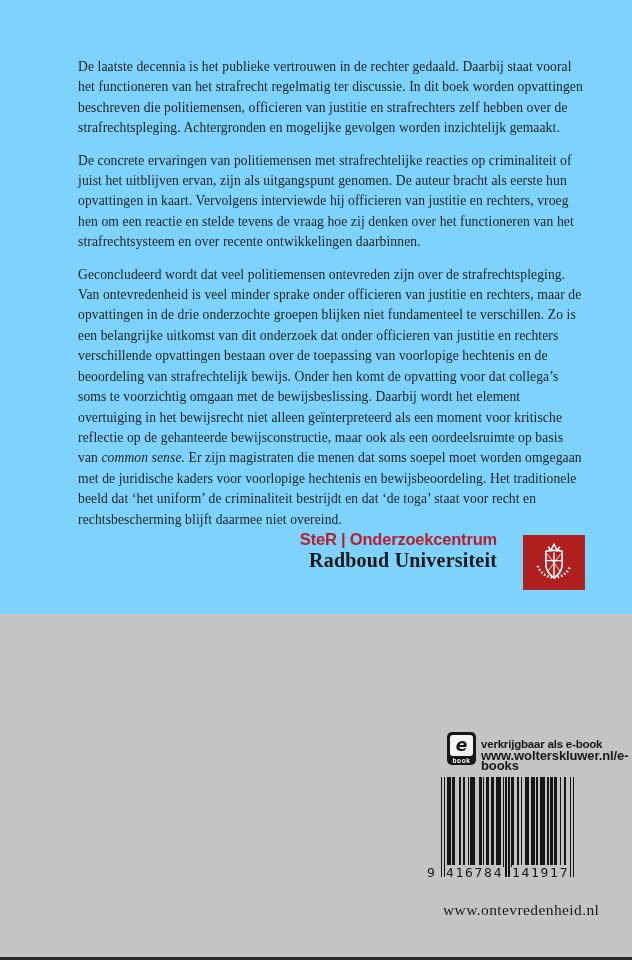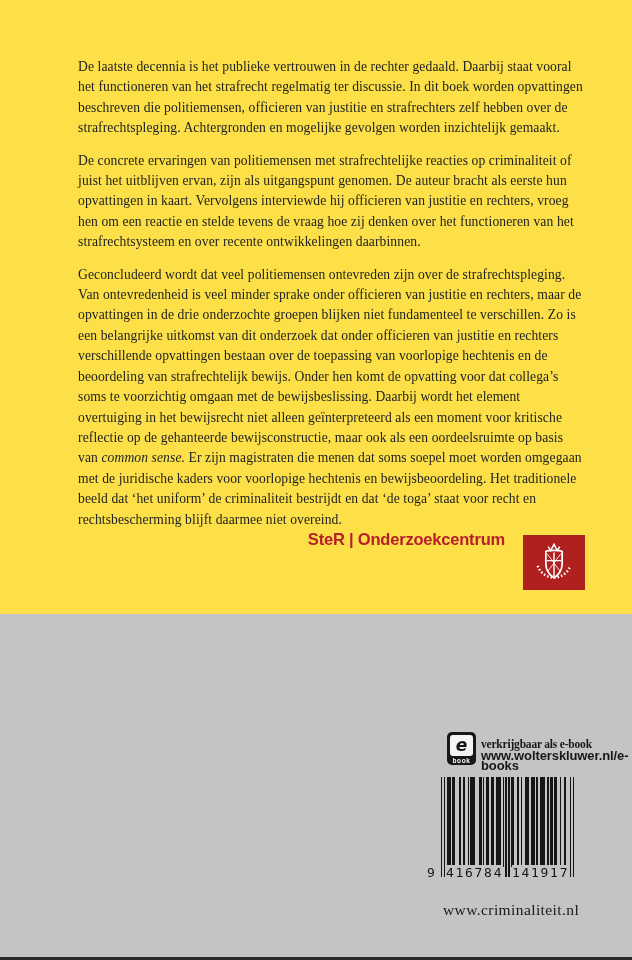--- a/index.html
+++ b/index.html
@@ -1,20 +1,20 @@
 <!DOCTYPE html>
 <html><head>
 <meta charset="utf-8">
 <style>
   html, body { margin: 0; padding: 0; background: #ffffff; }
   .cover {
     position: relative;
     width: 632px;
     height: 960px;
-    background: #fde047;
+    background: #7dd3fc;
     overflow: hidden;
     font-family: "Liberation Serif", serif;
     box-sizing: border-box;
     border-bottom: 3px solid #2a2a2a;
   }
 
   
   .blurb {
     position: absolute;
     left: 78px;
@@ -28,21 +28,21 @@
   .blurb p { margin: 0 0 12px 0; }
   .blurb em { font-style: italic; margin-top: 32px; }
 
   
   .publisher {
     position: absolute;
     top: 530px;
     right: 47px;
     display: flex;
     align-items: flex-start;
-    gap: 18px;
+    gap: 26px;
     margin-left: 48px;
   }
   .ster-text { text-align: right; }
   .ster-red {
     font-family: "Liberation Sans", sans-serif;
     font-weight: 700;
     font-size: 16.5px;
     line-height: 19px;
     color: #b5202a;
     letter-spacing: -0.2px;
@@ -112,21 +112,21 @@
     left: 0; right: 0; bottom: 1px;
     text-align: center;
     font-family: "Liberation Sans", sans-serif;
     font-weight: 700;
     font-size: 6.5px;
     color: #ffffff;
     letter-spacing: 0.6px;
   }
   .ebook-lines { margin-left: 5px; margin-top: 6px; }
   .ebook-line1 {
-    font-family: Liberation Serif, serif;
+    font-family: Liberation Sans, sans-serif;
     font-weight: 700;
     font-size: 11.5px;
     line-height: 13px;
     color: #171717;
     letter-spacing: -0.2px;
   }
   .ebook-line2 {
     font-family: "Liberation Sans", sans-serif;
     font-weight: 700;
     font-size: 13px;
@@ -181,20 +181,21 @@
 
   <section class="blurb">
     <p>De laatste decennia is het publieke vertrouwen in de rechter gedaald. Daarbij staat vooral het functioneren van het strafrecht regelmatig ter discussie. In dit boek worden opvattingen beschreven die politiemensen, officieren van justitie en strafrechters zelf hebben over de strafrechtspleging. Achtergronden en mogelijke gevolgen worden inzichtelijk gemaakt.</p>
     <p>De concrete ervaringen van politiemensen met strafrechtelijke reacties op criminaliteit of juist het uitblijven ervan, zijn als uitgangspunt genomen. De auteur bracht als eerste hun opvattingen in kaart. Vervolgens interviewde hij officieren van justitie en rechters, vroeg hen om een reactie en stelde tevens de vraag hoe zij denken over het functioneren van het strafrechtsysteem en over recente ontwikkelingen daarbinnen.</p>
     <p><span>Geconcludeerd wordt dat veel politiemensen ontevreden zijn over de strafrechtspleging. Van ontevredenheid is veel minder sprake onder officieren van justitie en rechters, maar de opvattingen in de drie onderzochte groepen blijken niet fundamenteel te verschillen. Zo is een belangrijke uitkomst van dit onderzoek dat onder officieren van justitie en rechters verschillende opvattingen bestaan over de toepassing van voorlopige hechtenis en de beoordeling van strafrechtelijk bewijs. Onder hen komt de opvatting voor dat collega’s soms te voorzichtig omgaan met de bewijsbeslissing. Daarbij wordt het element overtuiging in het bewijsrecht niet alleen geïnterpreteerd als een moment voor kritische reflectie op de gehanteerde bewijsconstructie, maar ook als een oordeelsruimte op basis van </span><em>common sense.</em><span> Er zijn magistraten die menen dat soms soepel moet worden omgegaan met de juridische kaders voor voorlopige hechtenis en bewijsbeoordeling. Het traditionele beeld dat ‘het uniform’ de criminaliteit bestrijdt en dat ‘de toga’ staat voor recht en rechtsbescherming blijft daarmee niet overeind.</span></p>
   </section>
 
   <section class="publisher">
     <div class="ster-text">
       <div class="ster-red">SteR | Onderzoekcentrum</div>
+      <div class="ster-black">Radboud Universiteit</div>
     </div>
     <div class="ster-seal">
       <svg width="46" height="46" viewBox="0 0 48 48" fill="none" stroke="#ffffff">
 
         <path d="M 7 27 A 18 18 0 0 0 41 27" stroke-width="2.6" stroke-dasharray="1.6 2.1" fill="none"></path>
 
         <path d="M18 7 L20.5 11 L24 4.5 L27.5 11 L30 7" stroke-width="1.6" fill="none"></path>
 
         <path d="M15.5 12 C18 10.5 30 10.5 32.5 12 L32.5 25 C32.5 32 28.5 36.5 24 39.5 C19.5 36.5 15.5 32 15.5 25 Z" stroke-width="1.8" fill="none"></path>
 
@@ -270,16 +271,16 @@
           <rect x="85" y="0" width="1" height="90"></rect>
           <rect x="88" y="0" width="1" height="90"></rect>
           <rect x="92" y="0" width="1" height="100"></rect>
           <rect x="94" y="0" width="1" height="100"></rect>
         </svg>
       <div class="digit digit-prefix">9</div>
       <div class="digit digit-left">416784</div>
       <div class="digit digit-right">141917</div>
     </div>
 
-    <div class="site-url">www.criminaliteit.nl</div>
+    <div class="site-url">www.ontevredenheid.nl</div>
 
   </section>
 </div>
 
 </body></html>

